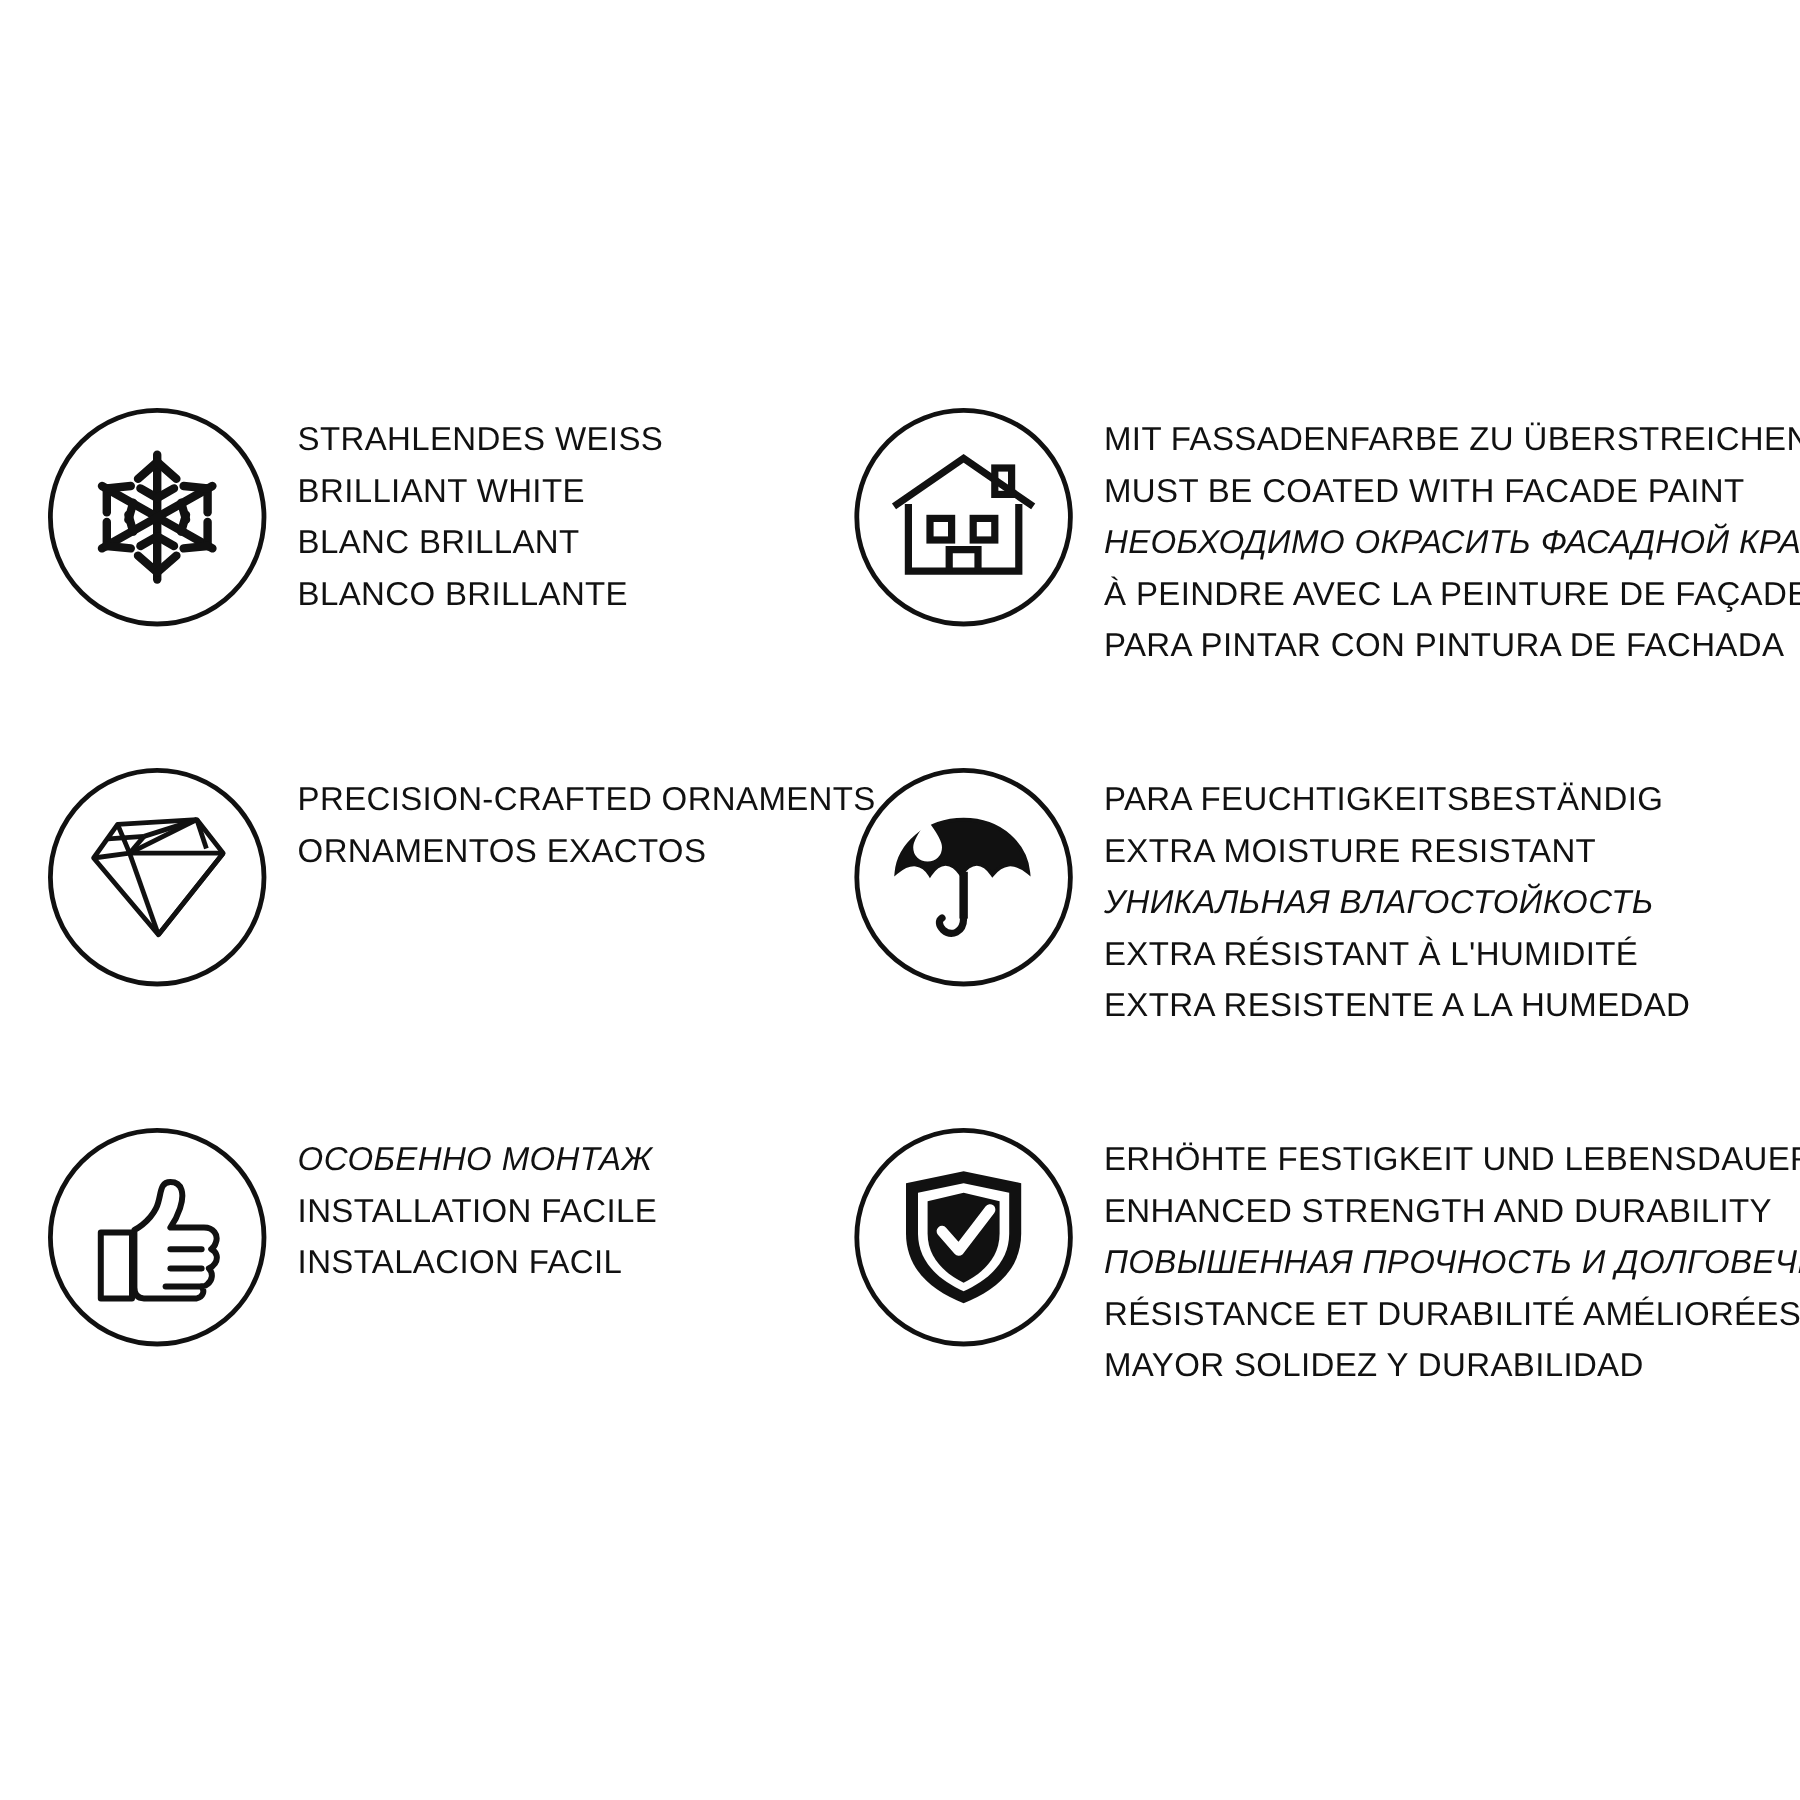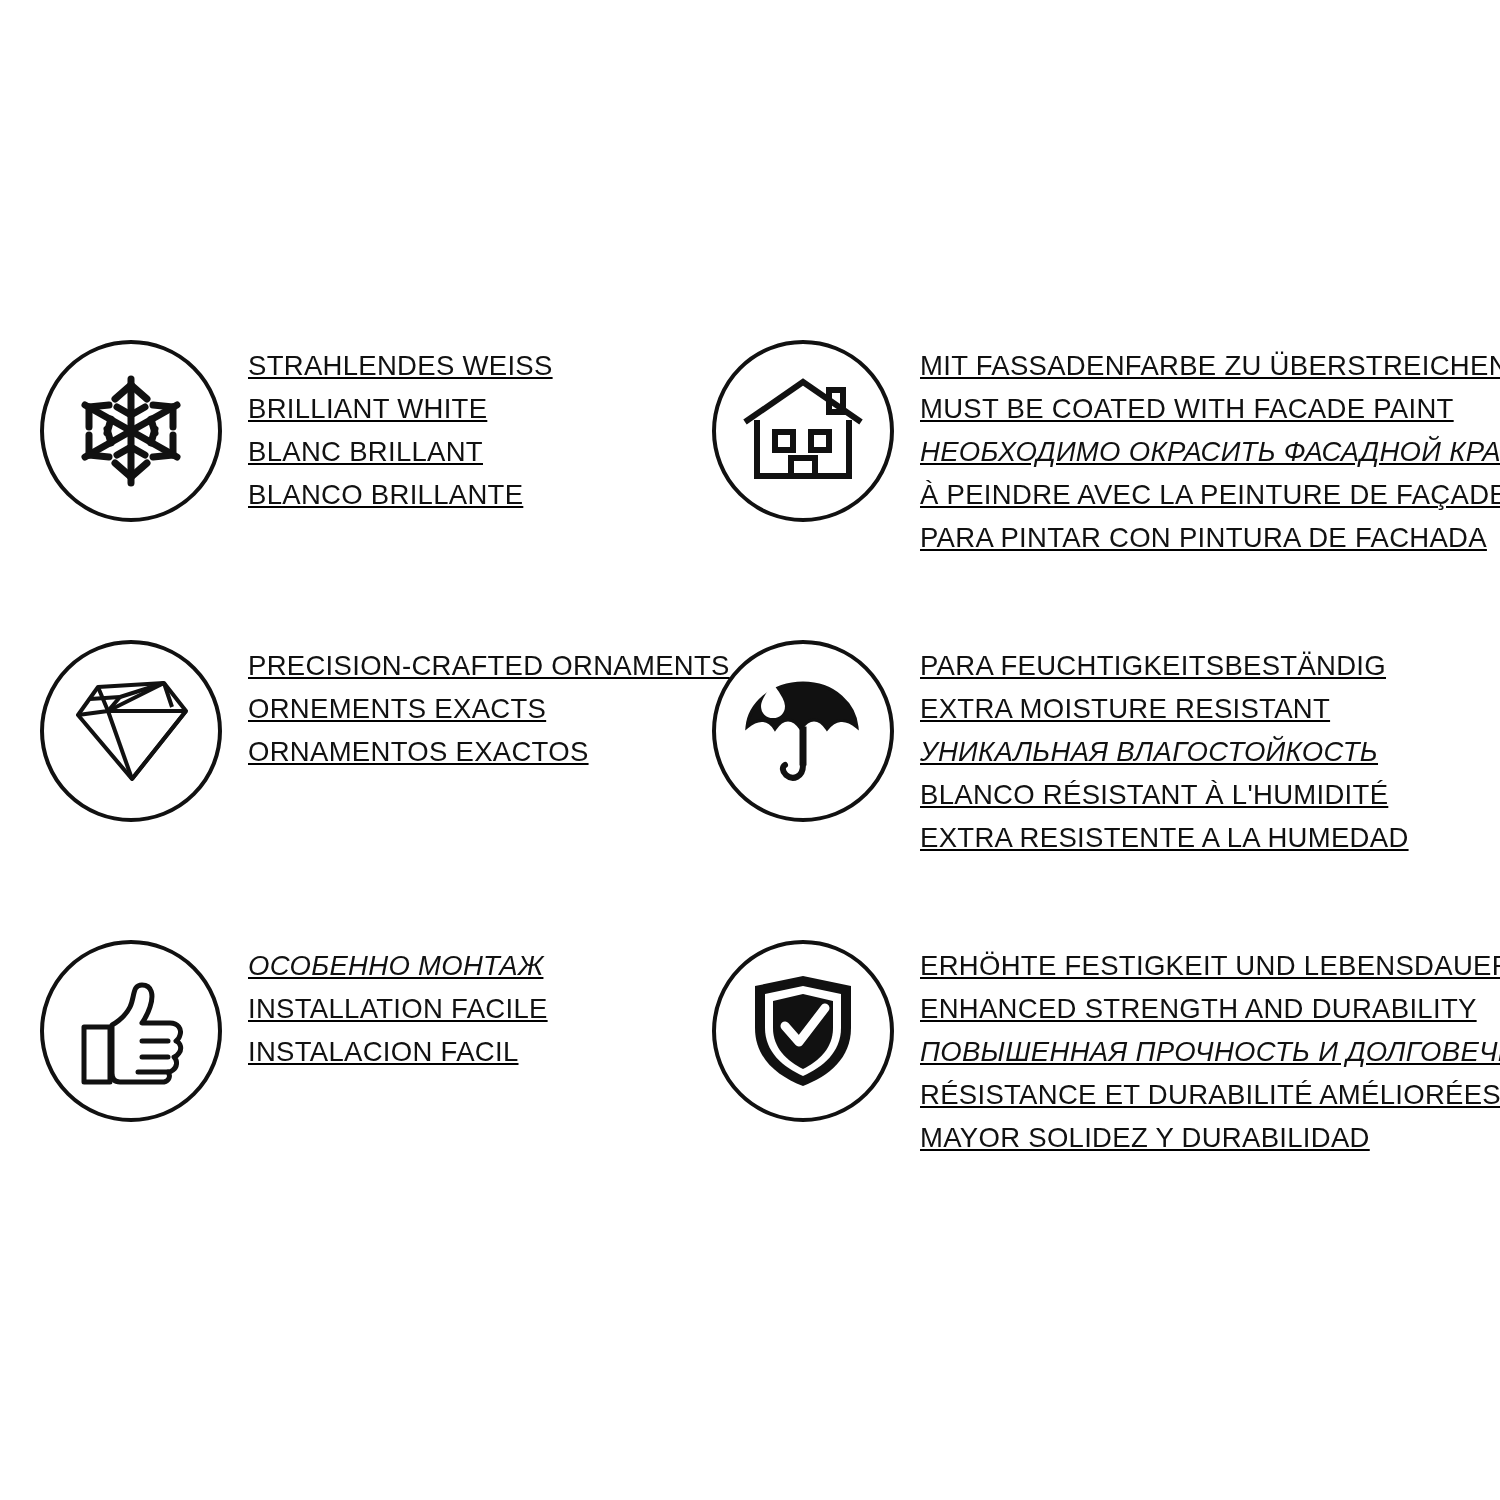--- a/index.html
+++ b/index.html
@@ -25,21 +25,20 @@
     top: 336px;
     width: 1420px;
     display: grid;
     grid-template-columns: 672px 748px;
     grid-template-rows: 300px 300px 300px;
   }
   .feature {
     display: flex;
     align-items: flex-start;
     gap: 26px;
-    text-decoration: underline;
   }
   .icon-circle {
     flex: 0 0 auto;
     width: 182px;
     height: 182px;
     border: 4px solid #111111;
     border-radius: 50%;
     box-sizing: border-box;
     display: flex;
     align-items: center;
@@ -150,41 +149,40 @@
             <path d="M96 6 L104 30"></path>
             <path d="M22 22 L52 20"></path>
             <path d="M52 20 L40 34"></path>
             <path d="M52 20 L96 6"></path>
             <path d="M64 102 L118 34"></path>
           </g>
         </svg>
       </div>
       <div class="labels">
         <div class="lang-en">PRECISION-CRAFTED ORNAMENTS</div>
-        <div class="lang-fr">ORNEMENTS EXACTS</div>
         <div class="lang-es">ORNAMENTOS EXACTOS</div>
       </div>
     </div>
 
     <div class="feature col2">
       <div class="icon-circle">
         <svg width="124" height="116" viewBox="0 0 124 116" aria-hidden="true">
           <g fill="#111" stroke="#111">
             <path d="M62 10 C30 10 8 32 6 54 C18 44 28 46 34 56 C42 44 52 44 60 56 C68 44 78 44 86 56 C94 46 104 44 116 54 C114 32 94 10 62 10 Z" stroke-width="3"></path>
             <rect x="59" y="54" width="6" height="38" fill="#111"></rect>
             <path d="M62 92 C62 104 52 108 45 102 C41 98 41 94 44 92" fill="none" stroke-width="6" stroke-linecap="round"></path>
           </g>
           <path d="M32 14 C26 22 22 28 22 33 C22 39 26 43 32 43 C38 43 42 39 42 33 C42 28 38 22 32 14 Z" fill="#ffffff" stroke="#ffffff" stroke-width="4"></path>
         </svg>
       </div>
       <div class="labels">
         <div class="lang-de">PARA FEUCHTIGKEITSBESTÄNDIG</div>
         <div class="lang-en">EXTRA MOISTURE RESISTANT</div>
         <div class="lang-ru">УНИКАЛЬНАЯ ВЛАГОСТОЙКОСТЬ</div>
-        <div class="lang-fr">BLANCO RÉSISTANT À L'HUMIDITÉ</div>
+        <div class="lang-fr">EXTRA RÉSISTANT À L'HUMIDITÉ</div>
         <div class="lang-es">EXTRA RESISTENTE A LA HUMEDAD</div>
       </div>
     </div>
 
     <div class="feature">
       <div class="icon-circle">
         <svg width="118" height="112" viewBox="0 0 118 112" aria-hidden="true">
           <g stroke="#111" stroke-width="5" fill="none" stroke-linejoin="round" stroke-linecap="round">
             <path d="M40 50 C40 50 52 44 58 32 C63 22 60 10 70 10 C80 10 82 20 78 32 C75 41 70 48 70 48 L98 48 C106 48 110 54 108 60 C107 64 104 66 104 66 C109 68 110 74 107 78 C105 81 102 82 102 82 C106 86 105 92 101 95 C99 97 96 97 96 97 C99 101 97 106 92 107 L48 107 C42 107 40 103 40 98 Z"></path>
             <path d="M12 52 L38 52 L38 107 L12 107 Z"></path>

